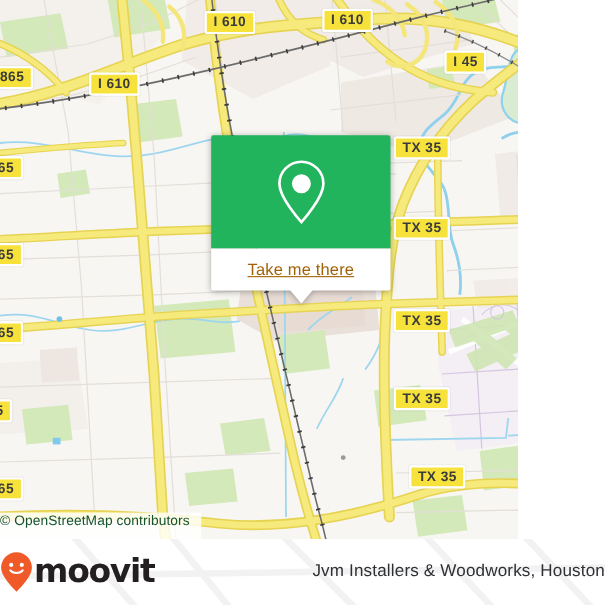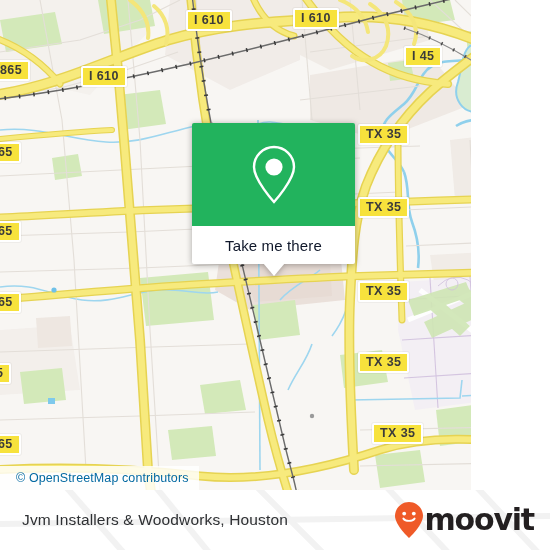--- a/index.html
+++ b/index.html
@@ -28,26 +28,25 @@
     background: #f8f6f3;
   }
   #map svg { display: block; }
 
   
   #attribution {
     position: absolute;
     left: 0;
     top: 466px;
     height: 24px;
-    padding: 0 10px 0 16px;
-    display: flex;
-    align-items: center;
+    padding: 0 10px 0 0;
+    display: flex;
     background: rgba(255,255,255,0.82);
     font-size: 12.5px;
-    color: #0369a1;
+    color: #14532d;
     letter-spacing: 0.1px;
     white-space: nowrap;
   }
 
   
   #popup {
     position: absolute;
     left: 192px;
     top: 123px;
     width: 163px;
@@ -64,22 +63,23 @@
   #popup-body {
     height: 38px;
     background: #ffffff;
     border-radius: 0 0 2px 2px;
     display: flex;
     align-items: center;
     justify-content: center;
   }
   #popup-label {
     font-size: 15px;
-    color: #0f172a;
+    color: #a16207;
     letter-spacing: 0.15px;
+    text-decoration: underline;
   }
   #popup-tail {
     position: absolute;
     left: 50%;
     bottom: -12px;
     margin-left: -11px;
     width: 0; height: 0;
     border-left: 11px solid transparent;
     border-right: 11px solid transparent;
     border-top: 13px solid #ffffff;
@@ -356,26 +356,26 @@
       <g stroke="#f2f2f2" stroke-width="6" fill="none">
         <path d="M60,-10 L130,70"></path>
         <path d="M150,-10 L215,70"></path>
         <path d="M250,-10 L330,70"></path>
         <path d="M380,-10 L455,70"></path>
         <path d="M470,-10 L545,70"></path>
         <path d="M0,34 L550,26"></path>
       </g>
     </svg>
 
-    <div id="place-title">Jvm Installers &amp; Woodworks, Houston</div>
-
     <div id="brand">
       <svg width="30" height="38" viewBox="0 0 30 38">
         <path d="M15 1 C7.3 1 1 7.3 1 15 C1 24 15 37 15 37 C15 37 29 24 29 15 C29 7.3 22.7 1 15 1 Z" fill="#ef5a28"></path>
         <circle cx="10.2" cy="12.6" r="1.9" fill="#ffffff"></circle>
         <circle cx="19.8" cy="12.6" r="1.9" fill="#ffffff"></circle>
         <path d="M9.4 17.6 C11.6 20.6 18.4 20.6 20.6 17.6" fill="none" stroke="#ffffff" stroke-width="1.9" stroke-linecap="round"></path>
       </svg>
       <span id="brand-word">moovit</span>
     </div>
+
+    <div id="place-title">Jvm Installers &amp; Woodworks, Houston</div>
   </div>
 
 </div>
 
 </body></html>

